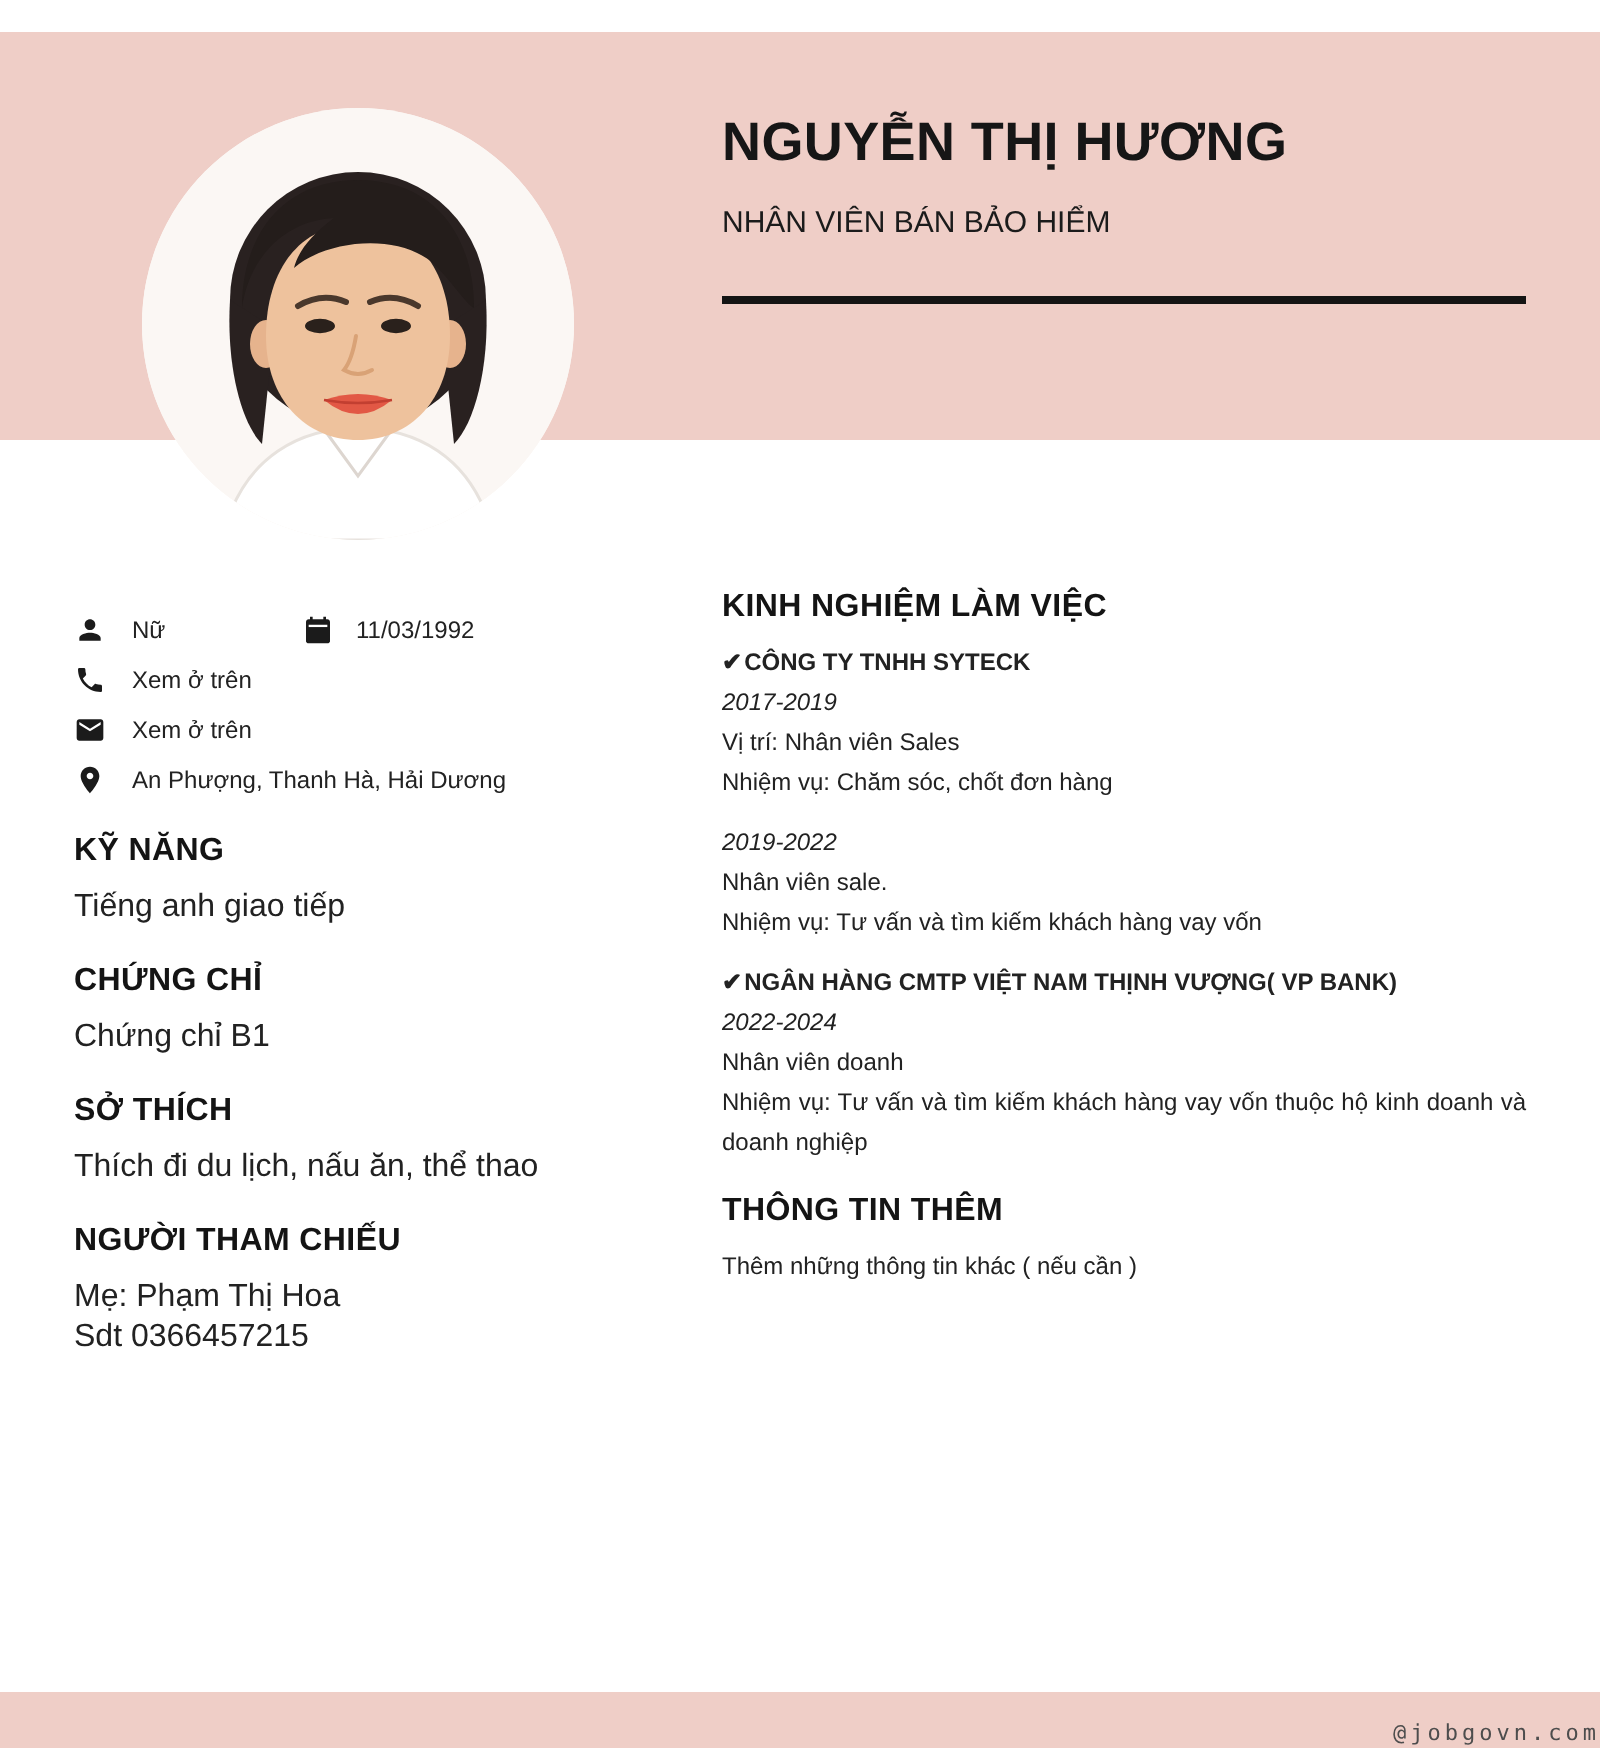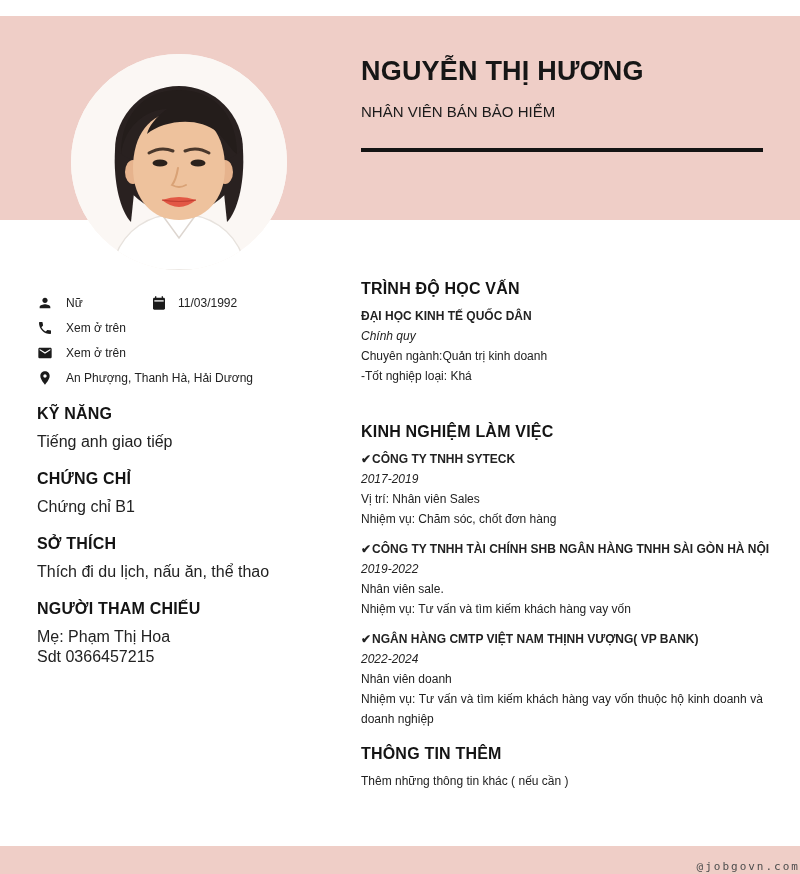--- a/index.html
+++ b/index.html
@@ -21,21 +21,21 @@
   .header-divider { width:402px; height:4px; background:#141414; margin-top:27px; }
 
   
   .photo {
     position:absolute; left:71px; top:38px; width:216px; height:216px;
     border-radius:50%; overflow:hidden; background:#fbf7f4;
   }
   .photo svg { display:block; width:216px; height:216px; }
 
   
-  .left-col { position:absolute; left:37px; top:274px; width:302px; }
+  .left-col { position:absolute; left:37px; top:286px; width:302px; }
   .info-row { position:relative; display:flex; align-items:center; height:25px; }
   .info-row .icon { width:16px; height:16px; flex:0 0 16px; margin-right:13px; }
   .info-row .icon svg { display:block; width:16px; height:16px; fill:#1b1b1b; }
   .info-value { font-size:12px; color:#222222; }
   .pair-right { position:absolute; left:114px; top:0; height:25px; display:flex; align-items:center; }
   .pair-right .icon { width:16px; height:16px; margin-right:11px; }
   .pair-right .icon svg { display:block; width:16px; height:16px; fill:#1b1b1b; }
 
   .lsec { margin-top:18px; }
   .lsec.first { margin-top:15px; }
@@ -180,40 +180,32 @@
       <h3 class="sec-heading">NGƯỜI THAM CHIẾU</h3>
       <p>Mẹ: Phạm Thị Hoa</p>
       <p>Sdt 0366457215</p>
     </div>
 
   </aside>
 
   <main class="right-col">
 
 
-    <section class="rsec rsec-education">
-      <h3 class="sec-heading">TRÌNH ĐỘ HỌC VẤN</h3>
-      <p class="edu-school">ĐẠI HỌC KINH TẾ QUỐC DÂN</p>
-      <p class="italic">Chính quy</p>
-      <p>Chuyên ngành:Quản trị kinh doanh</p>
-      <p>-Tốt nghiệp loại: Khá</p>
-    </section>
 
     <section class="rsec rsec-experience">
       <h3 class="sec-heading">KINH NGHIỆM LÀM VIỆC</h3>
 
       <div class="job">
         <p class="company"><span class="check">✔</span><span>CÔNG TY TNHH SYTECK</span></p>
         <p class="italic">2017-2019</p>
         <p>Vị trí: Nhân viên Sales</p>
         <p>Nhiệm vụ: Chăm sóc, chốt đơn hàng</p>
       </div>
 
       <div class="job">
-        <p class="company"><span class="check">✔</span><span>CÔNG TY TNHH TÀI CHÍNH SHB NGÂN HÀNG TNHH SÀI GÒN HÀ NỘI</span></p>
         <p class="italic">2019-2022</p>
         <p>Nhân viên sale.</p>
         <p>Nhiệm vụ: Tư vấn và tìm kiếm khách hàng vay vốn</p>
       </div>
 
       <div class="job">
         <p class="company"><span class="check">✔</span><span>NGÂN HÀNG CMTP VIỆT NAM THỊNH VƯỢNG( VP BANK)</span></p>
         <p class="italic">2022-2024</p>
         <p>Nhân viên doanh</p>
         <p class="justify">Nhiệm vụ: Tư vấn và tìm kiếm khách hàng vay vốn thuộc hộ kinh doanh và doanh nghiệp</p>

